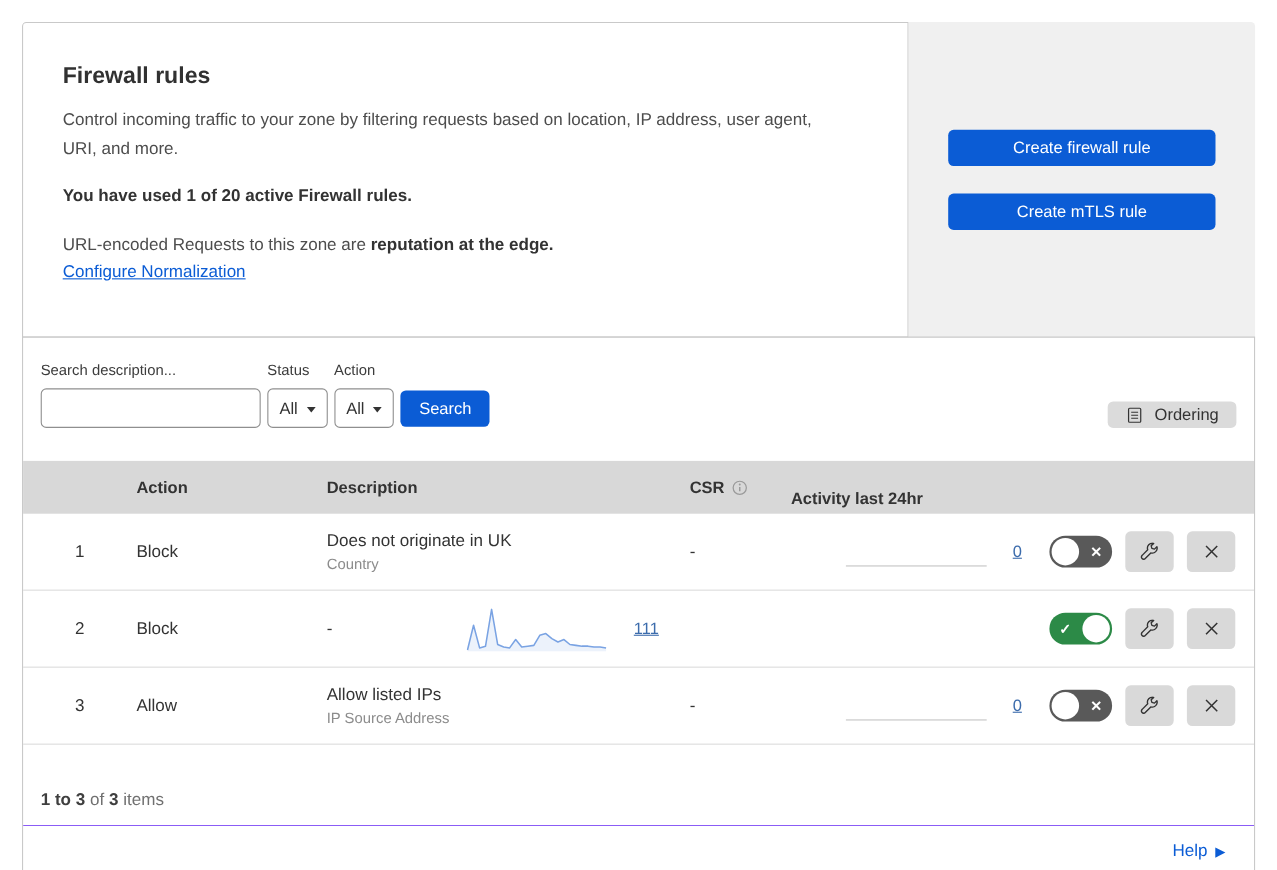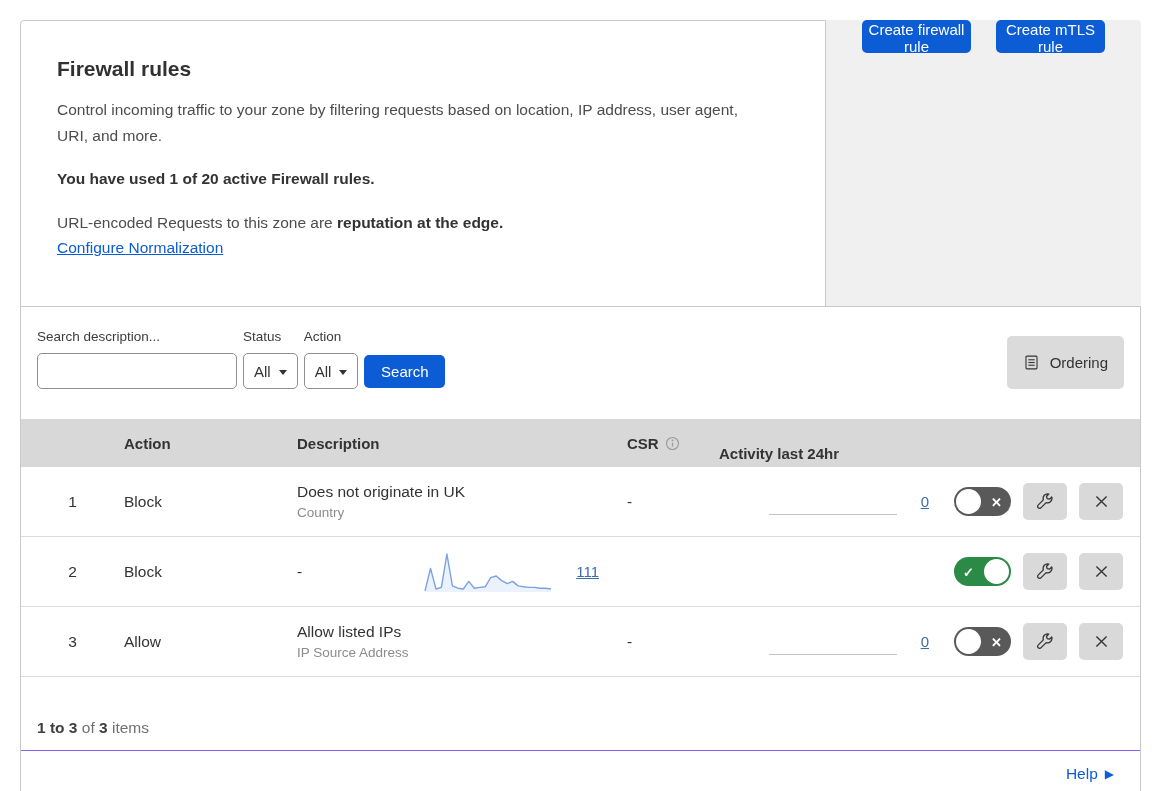--- a/index.html
+++ b/index.html
@@ -19,21 +19,21 @@
   }
   .intro-card h1 { font-size:21px; font-weight:600; color:#313131; margin:8px 0 16px; }
   .desc { font-size:15.5px; color:#4d4d4d; line-height:1.65; margin:0 0 22px; max-width:712px; }
   .usage { font-size:15.5px; font-weight:700; color:#333; margin:0 0 26px; }
   .norm { font-size:15.5px; color:#4d4d4d; margin:0 0 7px; }
   .norm strong { color:#333; }
   .link { color:#0b5cd5; font-size:15.5px; text-decoration:underline; cursor:pointer; }
 
   .side-panel {
     flex:1; background:#f0f0f0; border-radius:0 4px 0 0;
-    display:flex; flex-direction:row; justify-content:center; gap:25px; padding:0 36px;
+    display:flex; flex-direction:column; justify-content:center; gap:25px; padding:0 36px;
   }
   .btn-primary {
     height:33px; background:#0b5cd5; color:#fff; border:none; border-radius:5px;
     font-size:15px; font-family:inherit; cursor:pointer; width:100%;
   }
 
   
   .main-card {
     margin-top:-1px; border:1px solid #c9c9c9; border-radius:0 0 6px 6px;
     height:492px; position:relative; background:#fff;
@@ -47,21 +47,21 @@
     display:flex; align-items:center; padding:0 10px; gap:8px; background:#fff;
   }
   .search-box input { border:none; outline:none; flex:1; font-size:15px; font-family:inherit; background:transparent; }
   .dropdown {
     height:36px; border:1px solid #8f8f8f; border-radius:5px; background:#fff;
     display:flex; align-items:center; gap:8px; padding:0 10px; font-size:15px; cursor:pointer;
   }
   .caret { width:0; height:0; border-left:4.5px solid transparent; border-right:4.5px solid transparent; border-top:5.5px solid #333; margin-top:2px; }
   .search-btn { width:81px; height:33px; margin-bottom:1px; }
   .ordering-btn {
-    margin-left:auto; height:53px; background:#dbdbdb; border:none; border-radius:5px;
+    margin-left:auto; height:24px; background:#dbdbdb; border:none; border-radius:5px;
     display:flex; align-items:center; gap:10px; padding:0 16px;
     font-size:15px; font-family:inherit; color:#333; cursor:pointer;
   }
 
   
   .table { margin-top:30px; font-size:15.5px; }
   .thead { display:flex; align-items:center; height:48px; background:#d8d8d8; font-weight:600; font-size:15px; color:#333; }
   .row { display:flex; align-items:center; height:70px; border-bottom:1px solid #dcdcdc; }
   .col-num { width:103px; text-align:center; color:#333; }
   .col-action { width:173px; color:#333; }

